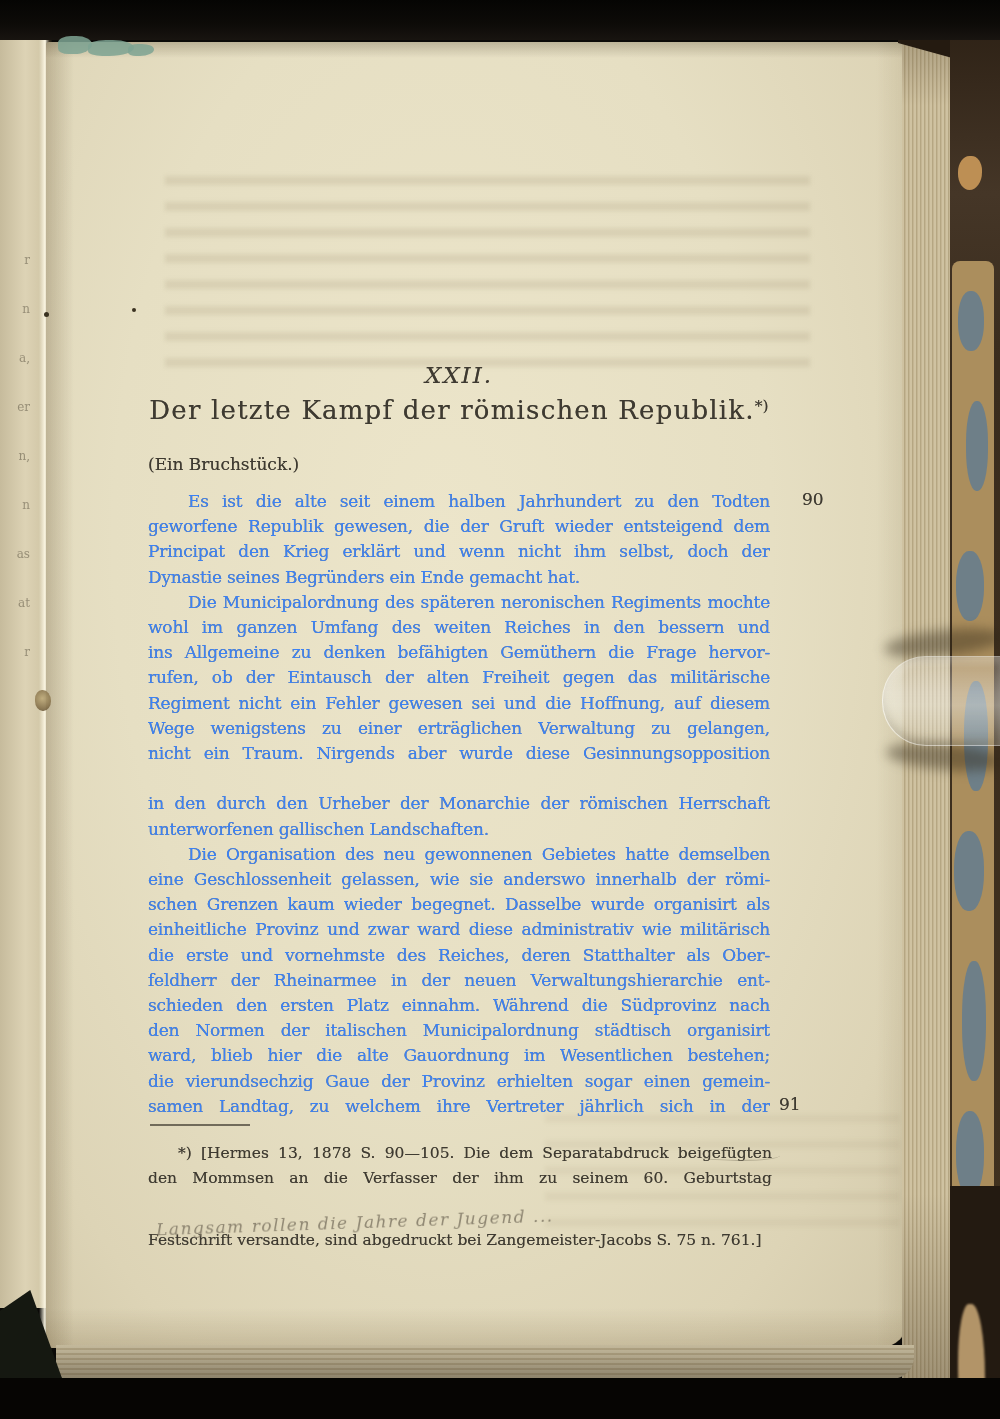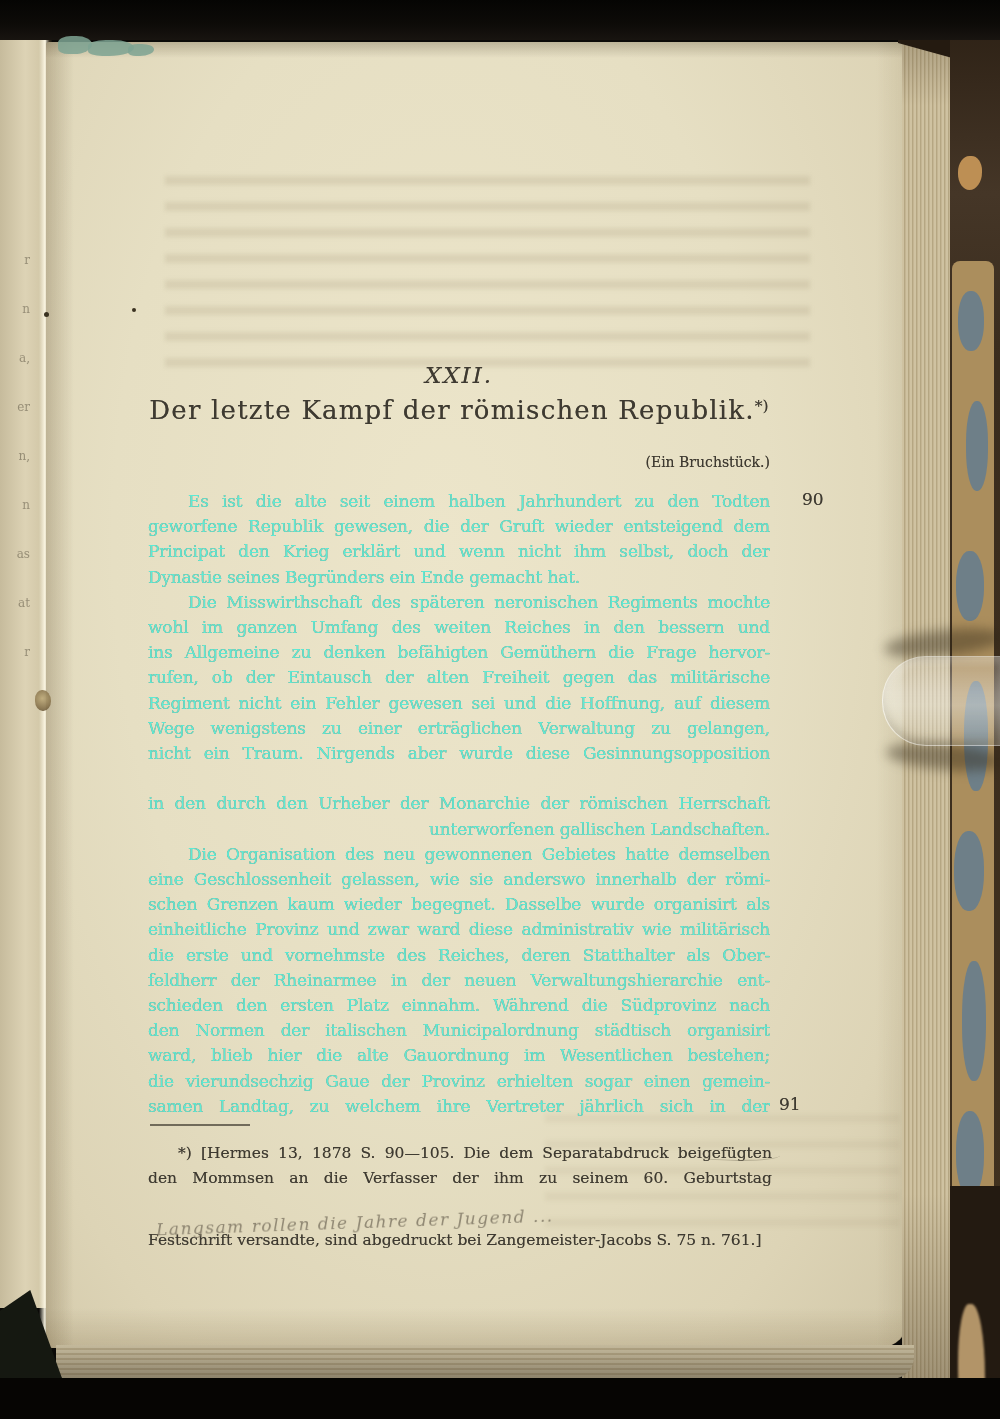--- a/index.html
+++ b/index.html
@@ -69,26 +69,26 @@
     border:1px solid rgba(255,255,255,.42);border-right:none;
     box-shadow:inset 0 6px 8px rgba(255,255,255,.25),inset 0 -6px 8px rgba(120,110,90,.28);}
 
   
   .ink{color:#3e3a31;text-shadow:0 0 .5px rgba(62,56,44,.65);}
   .chapter{left:148px;top:362px;width:622px;text-align:center;
     font-size:23px;letter-spacing:2px;font-style:italic;}
   .title{left:148px;top:395px;width:622px;text-align:center;
     font-size:26px;letter-spacing:1.2px;white-space:nowrap;}
   .title sup{font-size:60%;vertical-align:8px;letter-spacing:0;}
-  .subtitle{left:148px;top:454px;width:622px;text-align:right;font-size:14px;}
+  .subtitle{left:148px;top:454px;width:622px;text-align:left;font-size:17px;}
 
   .body-host{left:148px;top:0;width:622px;height:1419px;}
   .bline{position:absolute;left:0;width:622px;height:25.2px;line-height:25.2px;
     font-size:17px;letter-spacing:-.2px;text-align:justify;overflow:hidden;
-    color:#5eead4;text-shadow:0 0 .5px rgba(62,56,44,.65);}
+    color:#3b82f6;text-shadow:0 0 .5px rgba(62,56,44,.65);}
   .bline::after{content:"";display:inline-block;width:100%;height:0;}
   .bline.ind{padding-left:40px;width:582px;}
   .bline.nj{text-align:left;}
   .bline.nj::after{content:none;}
 
   .mnum{font-size:17px;}
   .m90{left:802px;top:489px;}
   .m91{left:779px;top:1094px;}
 
   .fn-rule{left:150px;top:1124px;width:100px;height:2px;background:rgba(75,70,58,.75);}
@@ -132,29 +132,29 @@
 
   <div class="abs ink chapter">XXII.</div>
   <div class="abs ink title"><span>Der letzte Kampf der römischen Republik.</span><sup>*)</sup></div>
   <div class="abs ink subtitle">(Ein Bruchstück.)</div>
 
   <div class="abs body-host">
       <div class="bline ind" style="top: 489px;">Es ist die alte seit einem halben Jahrhundert zu den Todten</div>
       <div class="bline" style="top: 514.2px;">geworfene Republik gewesen, die der Gruft wieder entsteigend dem</div>
       <div class="bline" style="top: 539.4px;">Principat den Krieg erklärt und wenn nicht ihm selbst, doch der</div>
       <div class="bline nj" style="top: 564.6px;">Dynastie seines Begründers ein Ende gemacht hat.</div>
-      <div class="bline ind" style="top: 589.8px;">Die Misswirthschaft des späteren neronischen Regiments mochte</div>
+      <div class="bline ind" style="top: 589.8px;">Die Municipalordnung des späteren neronischen Regiments mochte</div>
       <div class="bline" style="top: 615px;">wohl im ganzen Umfang des weiten Reiches in den bessern und</div>
       <div class="bline" style="top: 640.2px;">ins Allgemeine zu denken befähigten Gemüthern die Frage hervor-</div>
       <div class="bline" style="top: 665.4px;">rufen, ob der Eintausch der alten Freiheit gegen das militärische</div>
       <div class="bline" style="top: 690.6px;">Regiment nicht ein Fehler gewesen sei und die Hoffnung, auf diesem</div>
       <div class="bline" style="top: 715.8px;">Wege wenigstens zu einer erträglichen Verwaltung zu gelangen,</div>
       <div class="bline" style="top: 741px;">nicht ein Traum. Nirgends aber wurde diese Gesinnungsopposition</div>
       <div class="bline" style="top: 791.4px;">in den durch den Urheber der Monarchie der römischen Herrschaft</div>
-      <div class="bline nj" style="top: 816.6px; text-align: right;">unterworfenen gallischen Landschaften.</div>
+      <div class="bline nj" style="top: 816.6px;">unterworfenen gallischen Landschaften.</div>
       <div class="bline ind" style="top: 841.8px;">Die Organisation des neu gewonnenen Gebietes hatte demselben</div>
       <div class="bline" style="top: 867px;">eine Geschlossenheit gelassen, wie sie anderswo innerhalb der römi-</div>
       <div class="bline" style="top: 892.2px;">schen Grenzen kaum wieder begegnet. Dasselbe wurde organisirt als</div>
       <div class="bline" style="top: 917.4px;">einheitliche Provinz und zwar ward diese administrativ wie militärisch</div>
       <div class="bline" style="top: 942.6px;">die erste und vornehmste des Reiches, deren Statthalter als Ober-</div>
       <div class="bline" style="top: 967.8px;">feldherr der Rheinarmee in der neuen Verwaltungshierarchie ent-</div>
       <div class="bline" style="top: 993px;">schieden den ersten Platz einnahm. Während die Südprovinz nach</div>
       <div class="bline" style="top: 1018.2px;">den Normen der italischen Municipalordnung städtisch organisirt</div>
       <div class="bline" style="top: 1043.4px;">ward, blieb hier die alte Gauordnung im Wesentlichen bestehen;</div>
       <div class="bline" style="top: 1093.8px;">samen Landtag, zu welchem ihre Vertreter jährlich sich in der</div>

